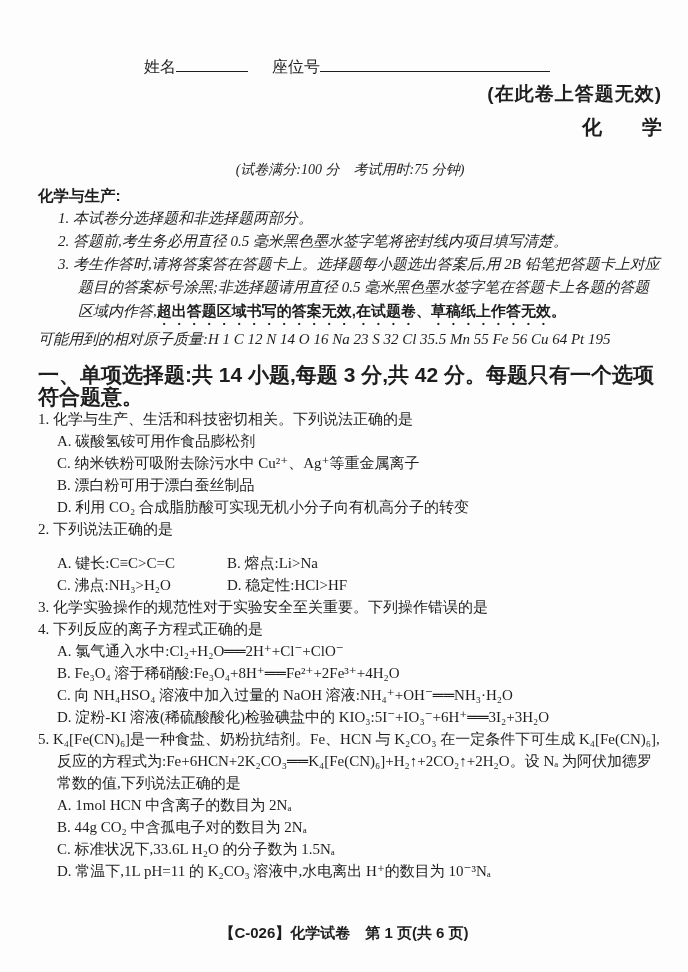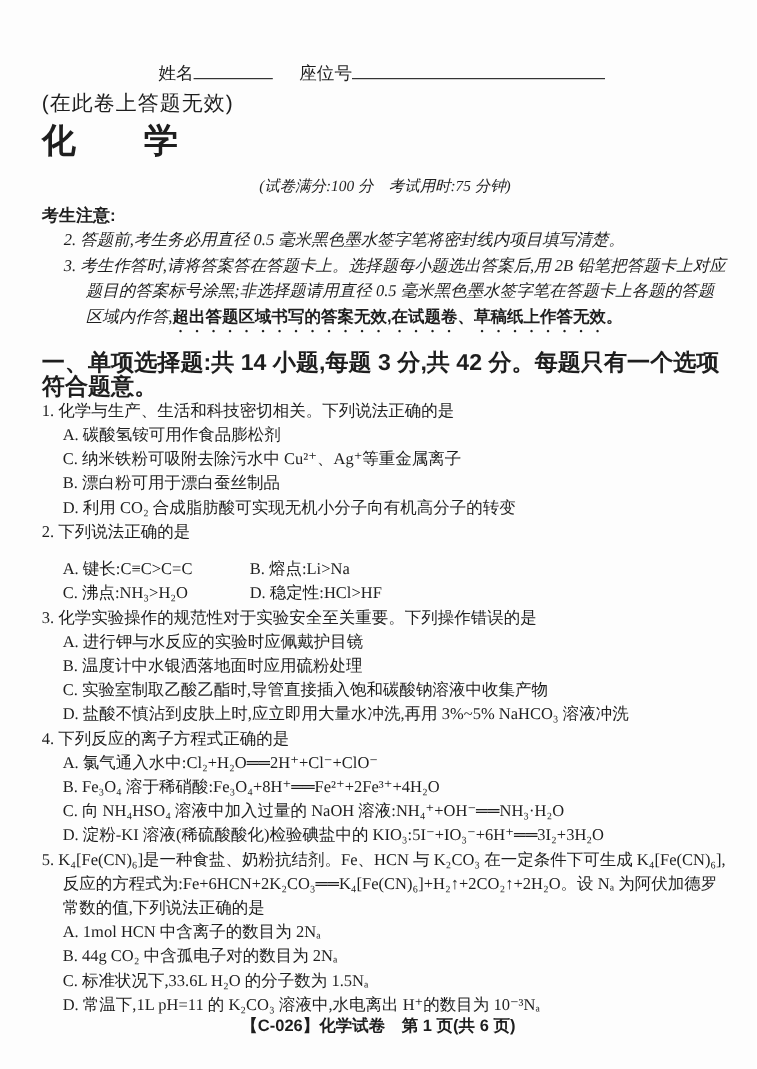--- a/index.html
+++ b/index.html
@@ -30,32 +30,32 @@
   .blank {
     display: inline-block;
     border-bottom: 1px solid #1e1e1e;
     height: 15px;
     vertical-align: baseline;
   }
   .blank-name { width: 72px; margin-right: 24px; }
   .blank-seat { width: 230px; }
   .invalid-notice {
     margin-top: 3px;
-    text-align: left;
+    text-align: right;
     font-family: "Liberation Sans", "DejaVu Sans", sans-serif;
-    font-weight: 400;
+    font-weight: 700;
     font-size: 19px;
     line-height: 25px;
     letter-spacing: 1px;
   }
   .page-title {
-    text-align: left;
+    text-align: right;
     font-family: "Liberation Sans", "DejaVu Sans", sans-serif;
     font-weight: 700;
-    font-size: 31px;
+    font-size: 20px;
     line-height: 42px;
   }
   .subtitle {
     margin-top: 12px;
     text-align: center;
     font-style: italic;
     font-size: 14px;
     line-height: 20px;
   }
   
@@ -127,23 +127,25 @@
   <div class="name-row">
     <span>姓名</span><span class="blank blank-name"></span><span>座位号</span><span class="blank blank-seat"></span>
   </div>
 
   <div class="invalid-notice">(在此卷上答题无效)</div>
 
   <div class="page-title">化　　学</div>
 
   <div class="subtitle">(试卷满分:100 分　考试用时:75 分钟)</div>
 
-  <div class="notice-heading">考生注意:</div>
+  <div class="notice-heading">化学与生产:</div>
+  <p class="note">1. 本试卷分选择题和非选择题两部分。</p>
   <p class="note">2. 答题前,考生务必用直径 0.5 毫米黑色墨水签字笔将密封线内项目填写清楚。</p>
   <p class="note"><span>3. 考生作答时,请将答案答在答题卡上。选择题每小题选出答案后,用 2B 铅笔把答题卡上对应题目的答案标号涂黑;非选择题请用直径 0.5 毫米黑色墨水签字笔在答题卡上各题的答题区域内作答,</span><span class="note3-emph">超出答题区域书写的答案无效,在试题卷、草稿纸上作答无效。</span></p>
+  <div class="atomic-masses">可能用到的相对原子质量:H 1 C 12 N 14 O 16 Na 23 S 32 Cl 35.5 Mn 55 Fe 56 Cu 64 Pt 195</div>
 
   <div class="section-heading">一、单项选择题:共 14 小题,每题 3 分,共 42 分。每题只有一个选项符合题意。</div>
 
   <div>
     <p class="q-stem"><span>1.</span> <span>化学与生产、生活和科技密切相关。下列说法正确的是</span></p>
     <div class="opts">
       <div class="opt">A. 碳酸氢铵可用作食品膨松剂</div>
       <div class="opt">C. 纳米铁粉可吸附去除污水中 Cu²⁺、Ag⁺等重金属离子</div>
       <div class="opt">B. 漂白粉可用于漂白蚕丝制品</div>
       <div class="opt">D. 利用 CO₂ 合成脂肪酸可实现无机小分子向有机高分子的转变</div>
@@ -155,26 +157,20 @@
     <div class="opts opts-two-col">
       <div class="opt">A. 键长:C≡C&gt;C=C</div>
       <div class="opt">B. 熔点:Li&gt;Na</div>
       <div class="opt">C. 沸点:NH₃&gt;H₂O</div>
       <div class="opt">D. 稳定性:HCl&gt;HF</div>
     </div>
   </div>
 
   <div>
     <p class="q-stem"><span>3.</span> <span>化学实验操作的规范性对于实验安全至关重要。下列操作错误的是</span></p>
-    <div class="opts">
-      <div class="opt">A. 进行钾与水反应的实验时应佩戴护目镜</div>
-      <div class="opt">B. 温度计中水银洒落地面时应用硫粉处理</div>
-      <div class="opt">C. 实验室制取乙酸乙酯时,导管直接插入饱和碳酸钠溶液中收集产物</div>
-      <div class="opt">D. 盐酸不慎沾到皮肤上时,应立即用大量水冲洗,再用 3%~5% NaHCO₃ 溶液冲洗</div>
-    </div>
   </div>
 
   <div>
     <p class="q-stem"><span>4.</span> <span>下列反应的离子方程式正确的是</span></p>
     <div class="opts">
       <div class="opt">A. 氯气通入水中:Cl₂+H₂O══2H⁺+Cl⁻+ClO⁻</div>
       <div class="opt">B. Fe₃O₄ 溶于稀硝酸:Fe₃O₄+8H⁺══Fe²⁺+2Fe³⁺+4H₂O</div>
       <div class="opt">C. 向 NH₄HSO₄ 溶液中加入过量的 NaOH 溶液:NH₄⁺+OH⁻══NH₃·H₂O</div>
       <div class="opt">D. 淀粉-KI 溶液(稀硫酸酸化)检验碘盐中的 KIO₃:5I⁻+IO₃⁻+6H⁺══3I₂+3H₂O</div>
     </div>

